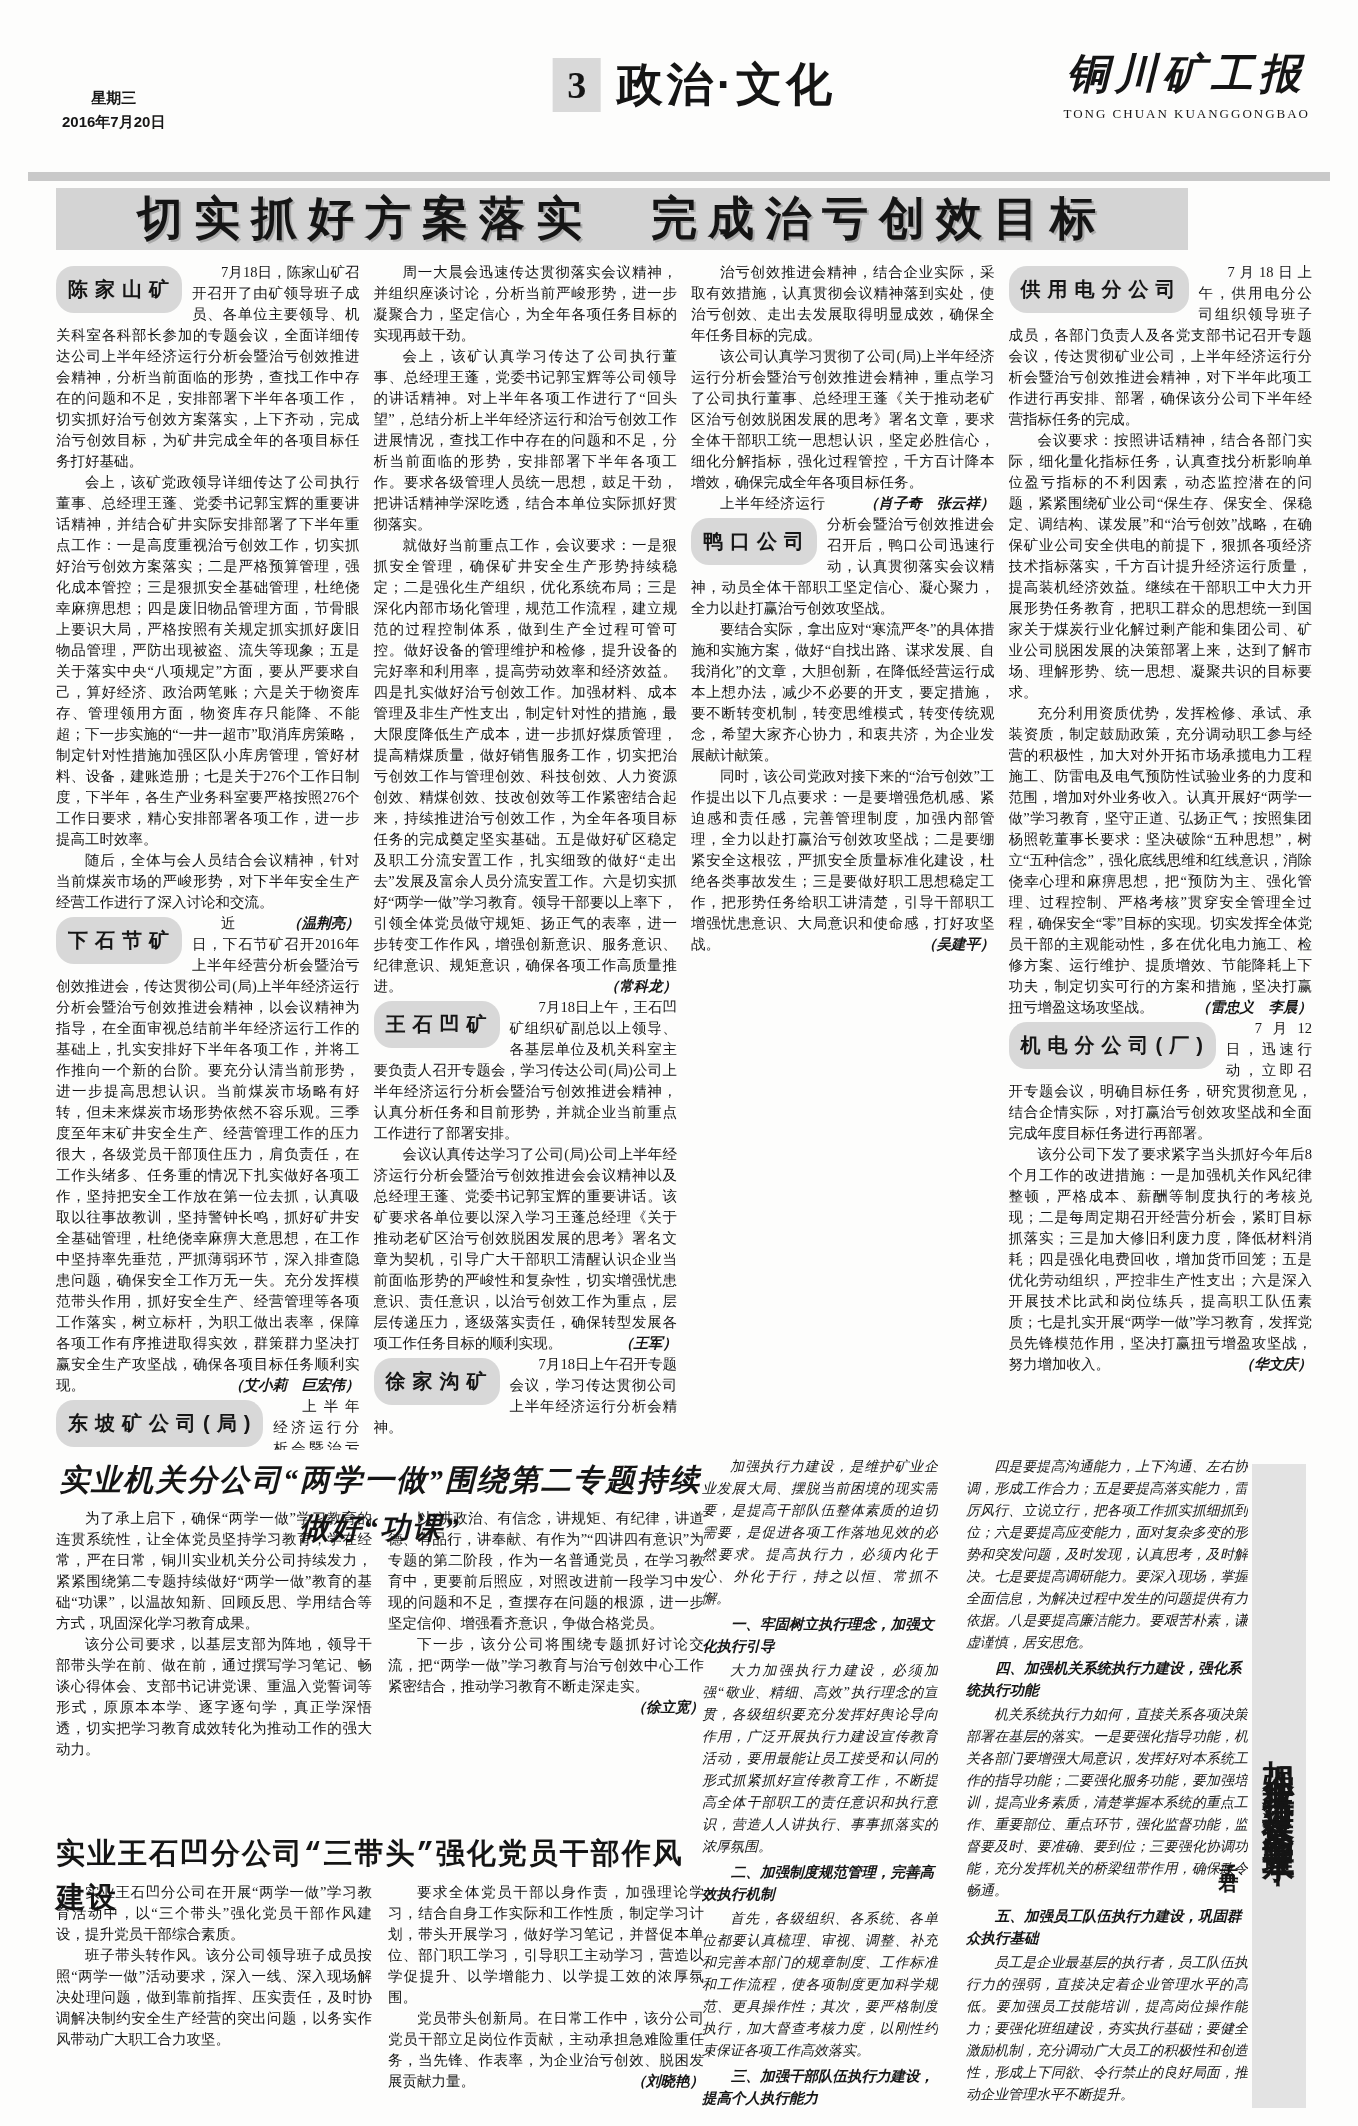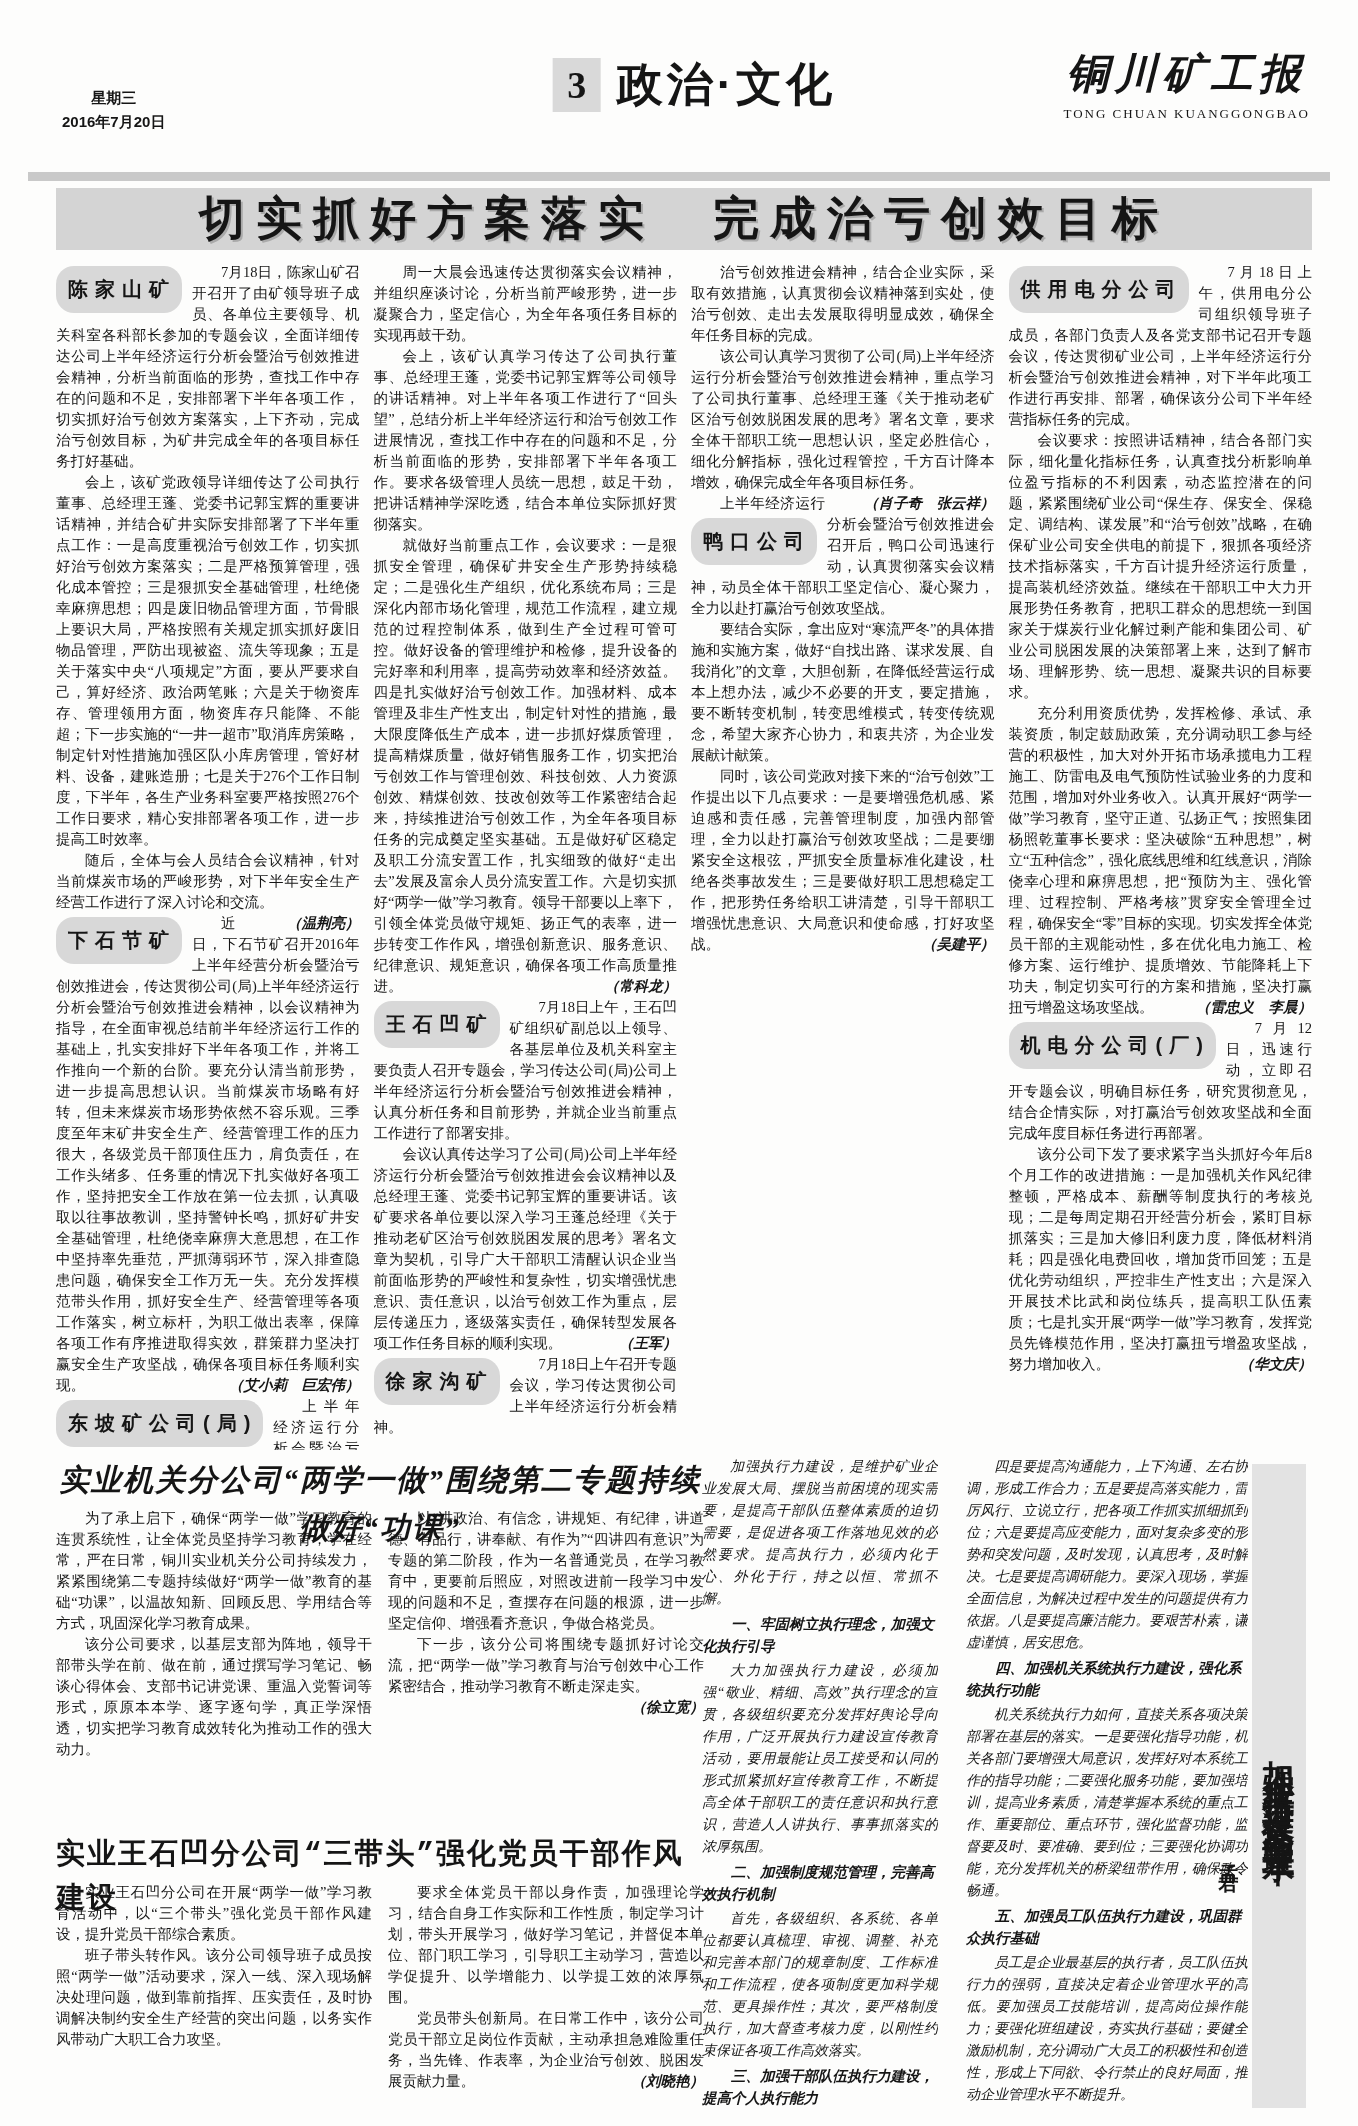--- a/index.html
+++ b/index.html
@@ -14,21 +14,21 @@
              display:flex;align-items:center;gap:16px;}
   .pagenum{width:48px;height:54px;background:#d9d9d9;display:flex;align-items:center;justify-content:center;
            font-size:38px;font-weight:bold;font-family:"Liberation Serif",serif;}
   .secname{font-family:"Liberation Sans",sans-serif;font-weight:bold;font-size:46px;letter-spacing:4px;}
   .mh-right{position:absolute;right:0;top:8px;text-align:center;margin-left:40px;}
   .papername{font-size:42px;font-weight:bold;font-style:italic;letter-spacing:6px;line-height:52px;}
   .pinyin{font-size:13px;letter-spacing:2px;margin-top:6px;font-family:"Liberation Serif",serif;}
   .mh-rule{position:absolute;top:172px;left:28px;width:1302px;height:9px;background:#c9c9c9;}
 
   
-  .banner{position:absolute;top:188px;left:56px;width:1256px;height:62px;background:#d4d4d4;
+  .banner{position:absolute;top:188px;left:56px;width:1132px;height:62px;background:#d4d4d4;
           display:flex;align-items:center;justify-content:center;gap:58px;
           font-family:"Liberation Sans",sans-serif;font-weight:bold;font-size:46px;letter-spacing:11px;
           text-shadow:2px 2px 0 #aaa;}
 
   
   .topgrid{position:absolute;top:262px;left:56px;width:1256px;height:1188px;
            display:grid;grid-template-columns:repeat(4,1fr);column-gap:14px;}
   .col{overflow:hidden;font-size:14.5px;line-height:21px;}
   .col p{margin:0;text-indent:2em;text-align:justify;}
   .alabel{float:left;clear:left;background:#d8d8d8;font-weight:bold;font-size:20px;letter-spacing:7px;

